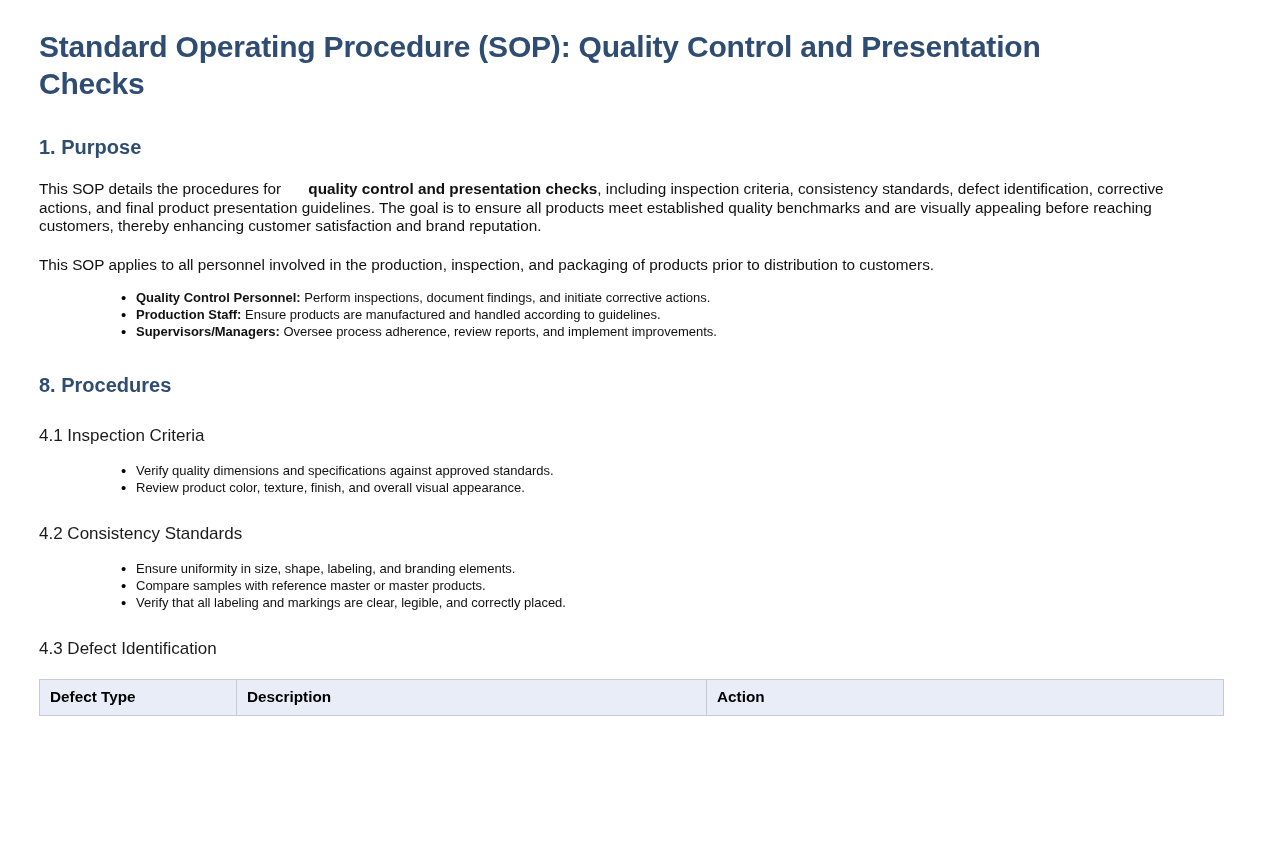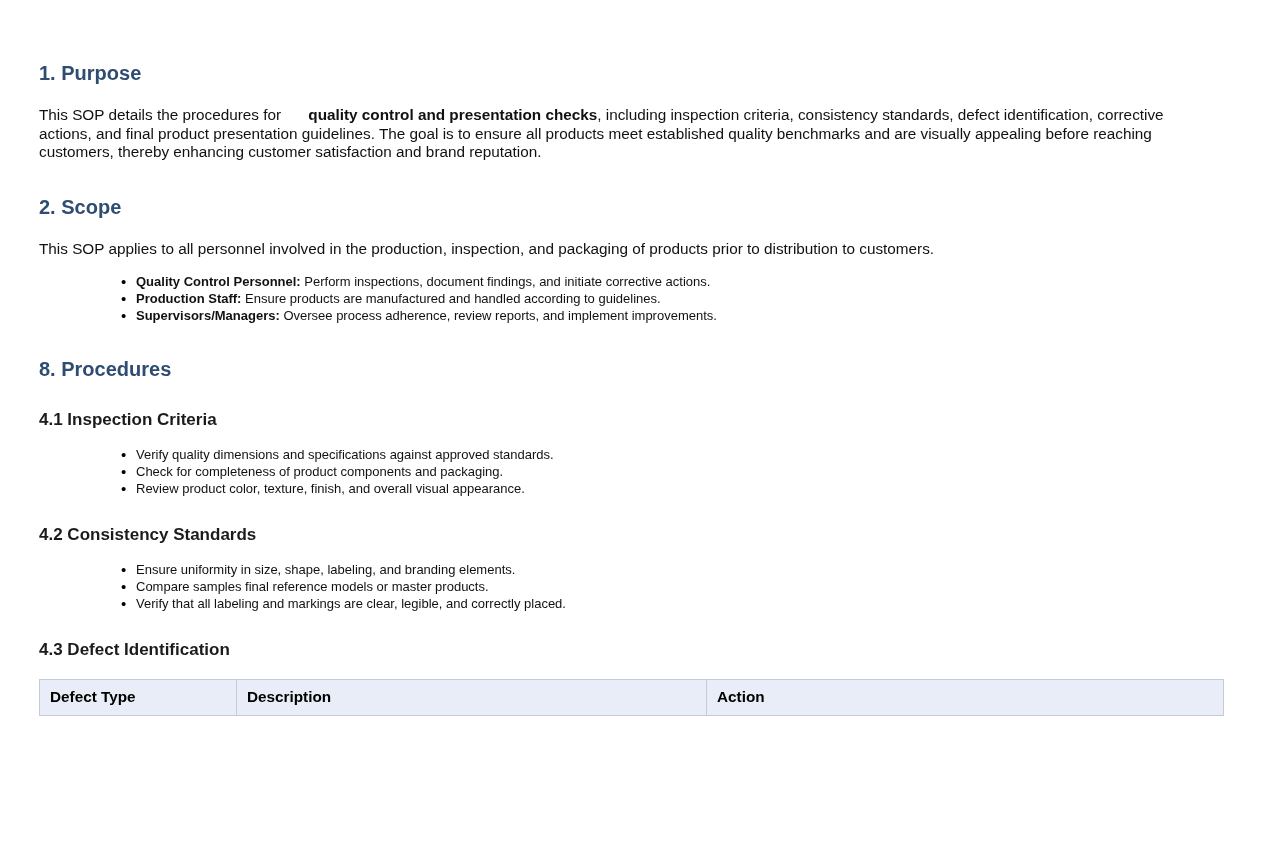--- a/index.html
+++ b/index.html
@@ -38,21 +38,21 @@
     font-size: 20px;
     font-weight: bold;
     color: #2f4c72;
     margin: 33px 0 0 0;
     line-height: 1.25;
   }
 
   
   .sec-h3 {
     font-size: 17px;
-    font-weight: bold;
+    font-weight: normal;
     color: #1b1b1b;
     margin: 27px 0 0 0;
     line-height: 1.3;
   }
 
   
   p.body {
     font-size: 15.3px;
     line-height: 1.21;
     margin: 20px 0 0 0;
@@ -110,46 +110,45 @@
   }
   .col-a { width: 197px; }
   .col-b { width: 470px; }
   .col-c { width: 517px; }
 </style>
 </head>
 <body>
 
 <div class="page">
 
+  <h1 class="doc-title">Standard Operating Procedure (SOP): Quality Control and Presentation Checks</h1>
 
   <h2 class="sec-h2">1. Purpose</h2>
   <p class="body"><span>This SOP details the procedures for </span><b>quality control and presentation checks</b><span>, including inspection criteria, consistency standards, defect identification, corrective actions, and final product presentation guidelines. The goal is to ensure all products meet established quality benchmarks and are visually appealing before reaching customers, thereby enhancing customer satisfaction and brand reputation.</span></p>
 
-  <h2 class="sec-h2">2. Scope</h2>
   <p class="body">This SOP applies to all personnel involved in the production, inspection, and packaging of products prior to distribution to customers.</p>
 
   <ul class="bullets">
     <li><b>Quality Control Personnel:</b><span> Perform inspections, document findings, and initiate corrective actions.</span></li>
     <li><b>Production Staff:</b><span> Ensure products are manufactured and handled according to guidelines.</span></li>
     <li><b>Supervisors/Managers:</b><span> Oversee process adherence, review reports, and implement improvements.</span></li>
   </ul>
 
   <h2 class="sec-h2">8. Procedures</h2>
 
   <h3 class="sec-h3">4.1 Inspection Criteria</h3>
   <ul class="bullets">
     <li>Verify quality dimensions and specifications against approved standards.</li>
-    <li>Check for completeness of product components and packaging.</li>
     <li>Review product color, texture, finish, and overall visual appearance.</li>
   </ul>
 
   <h3 class="sec-h3">4.2 Consistency Standards</h3>
   <ul class="bullets">
     <li>Ensure uniformity in size, shape, labeling, and branding elements.</li>
-    <li>Compare samples final reference models or master products.</li>
+    <li>Compare samples with reference master or master products.</li>
     <li>Verify that all labeling and markings are clear, legible, and correctly placed.</li>
   </ul>
 
   <h3 class="sec-h3">4.3 Defect Identification</h3>
 
   <div class="defect-table-wrap">
     <table class="defect-table">
       <thead>
         <tr>
           <th class="col-a">Defect Type</th>

